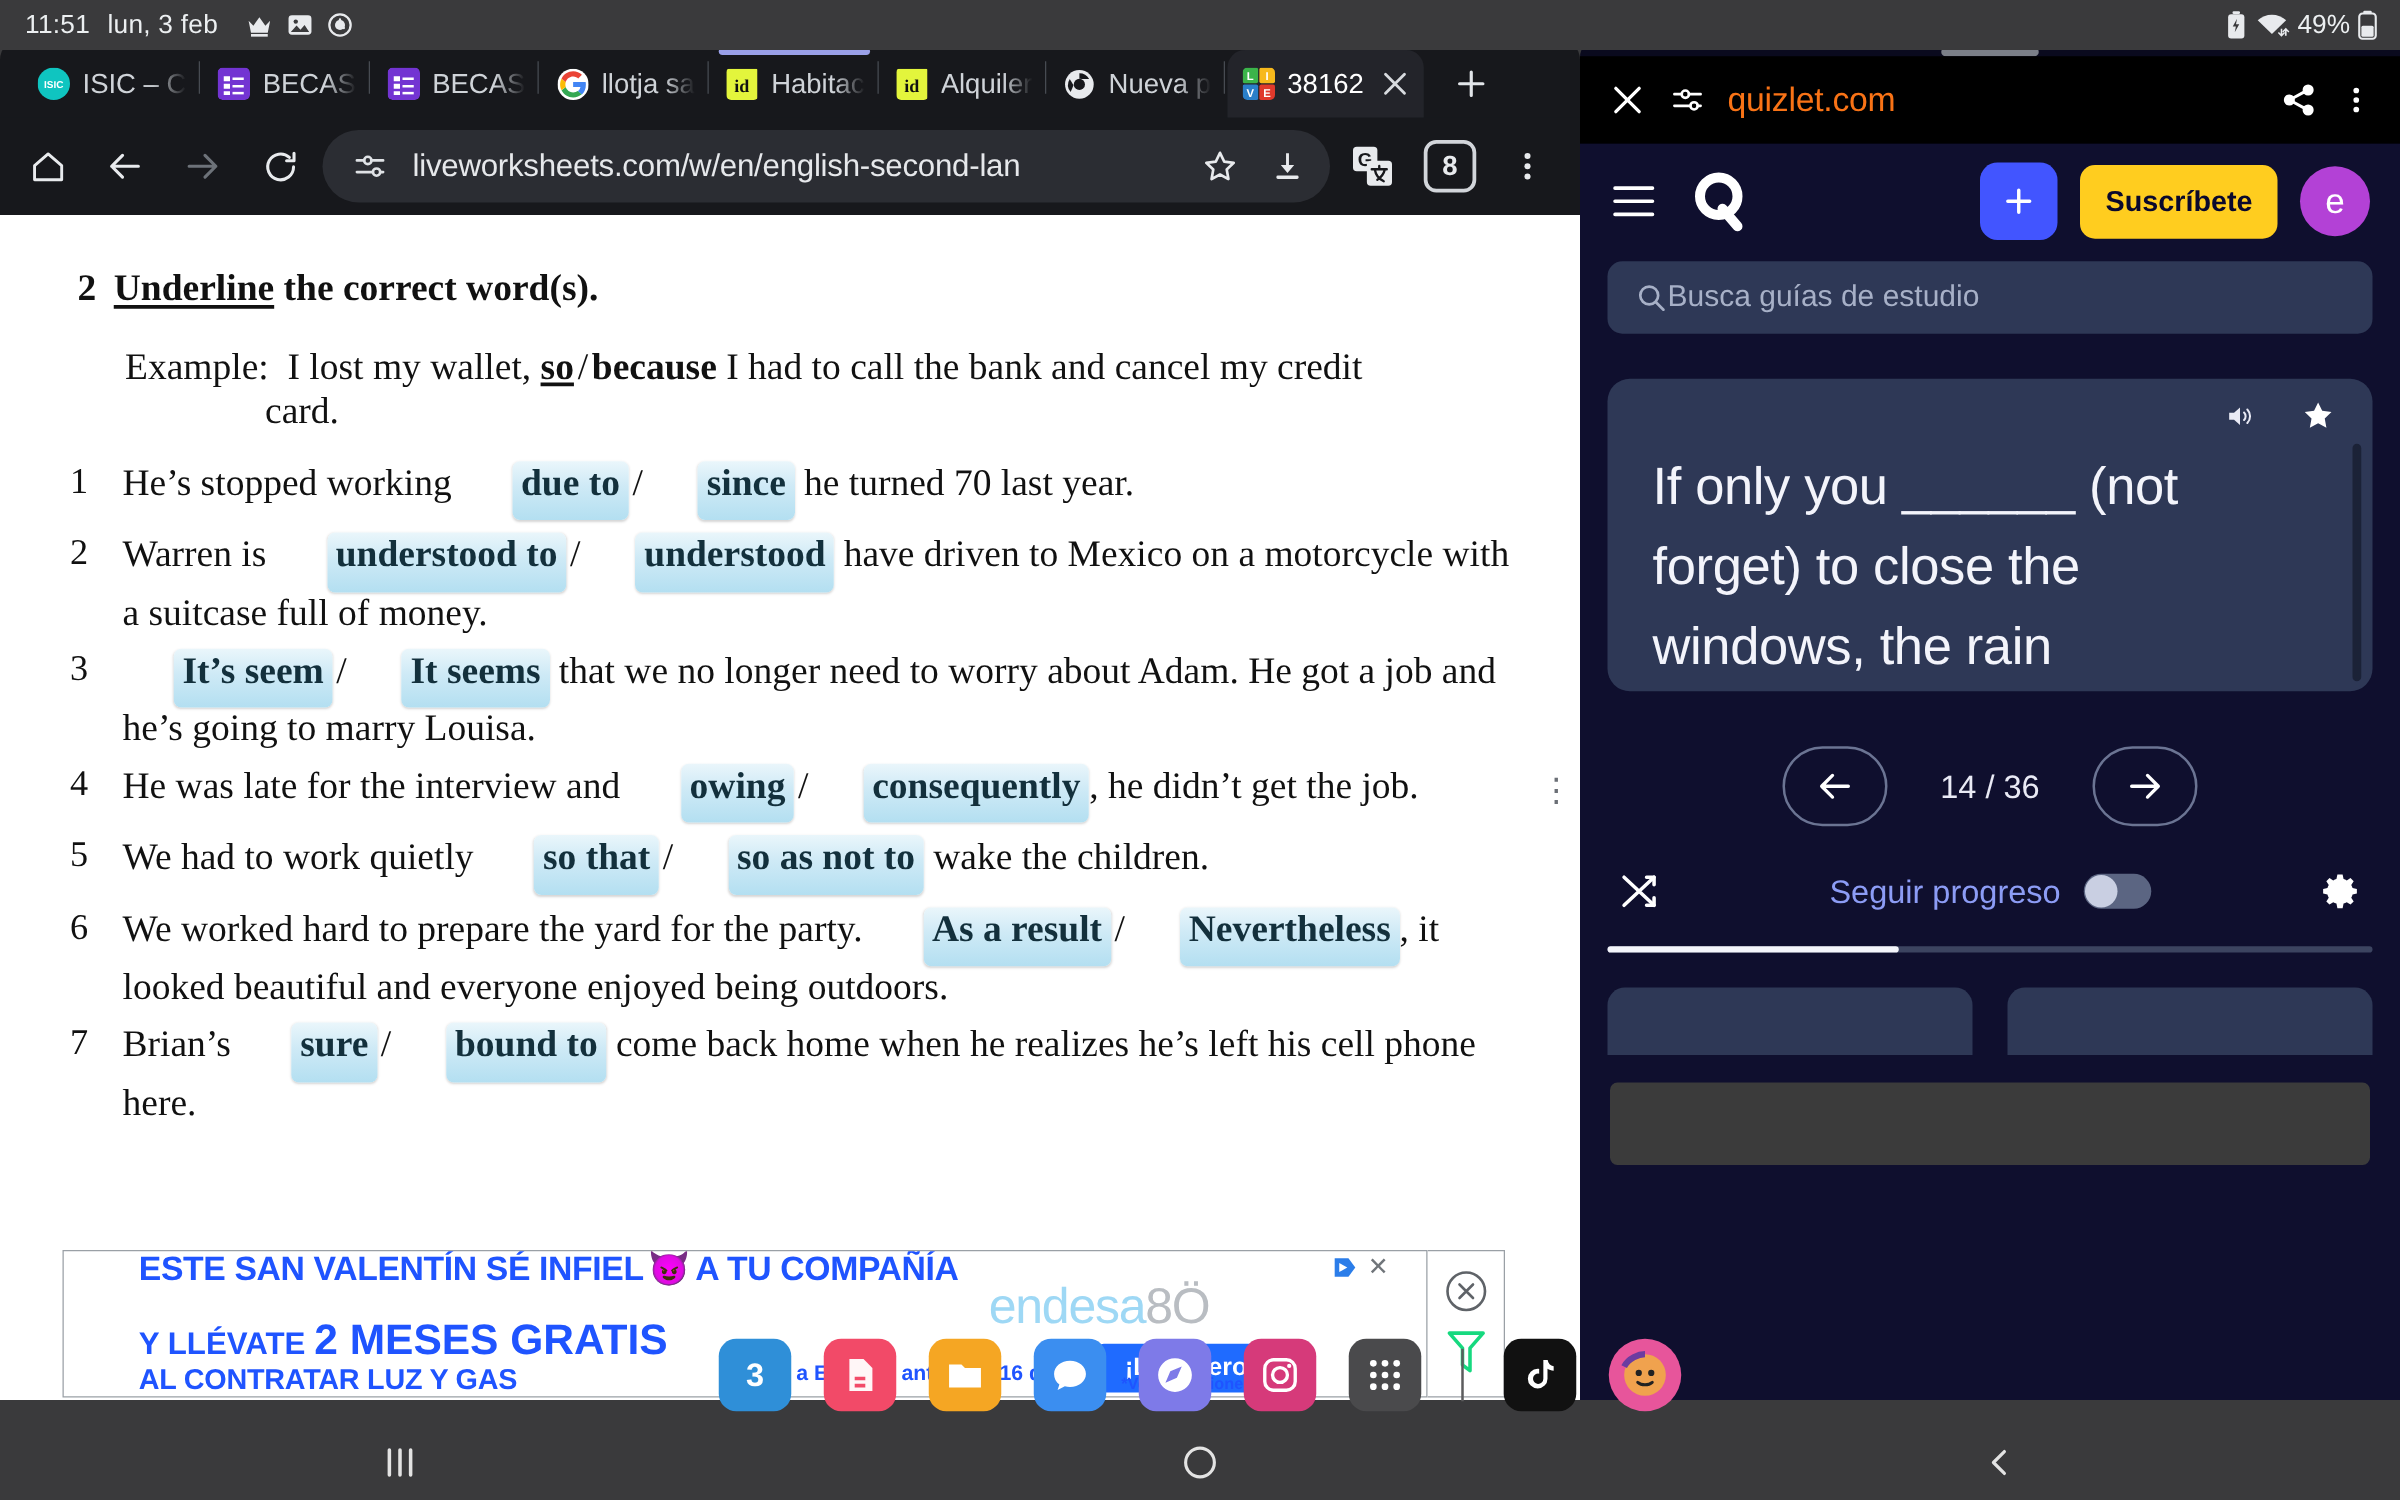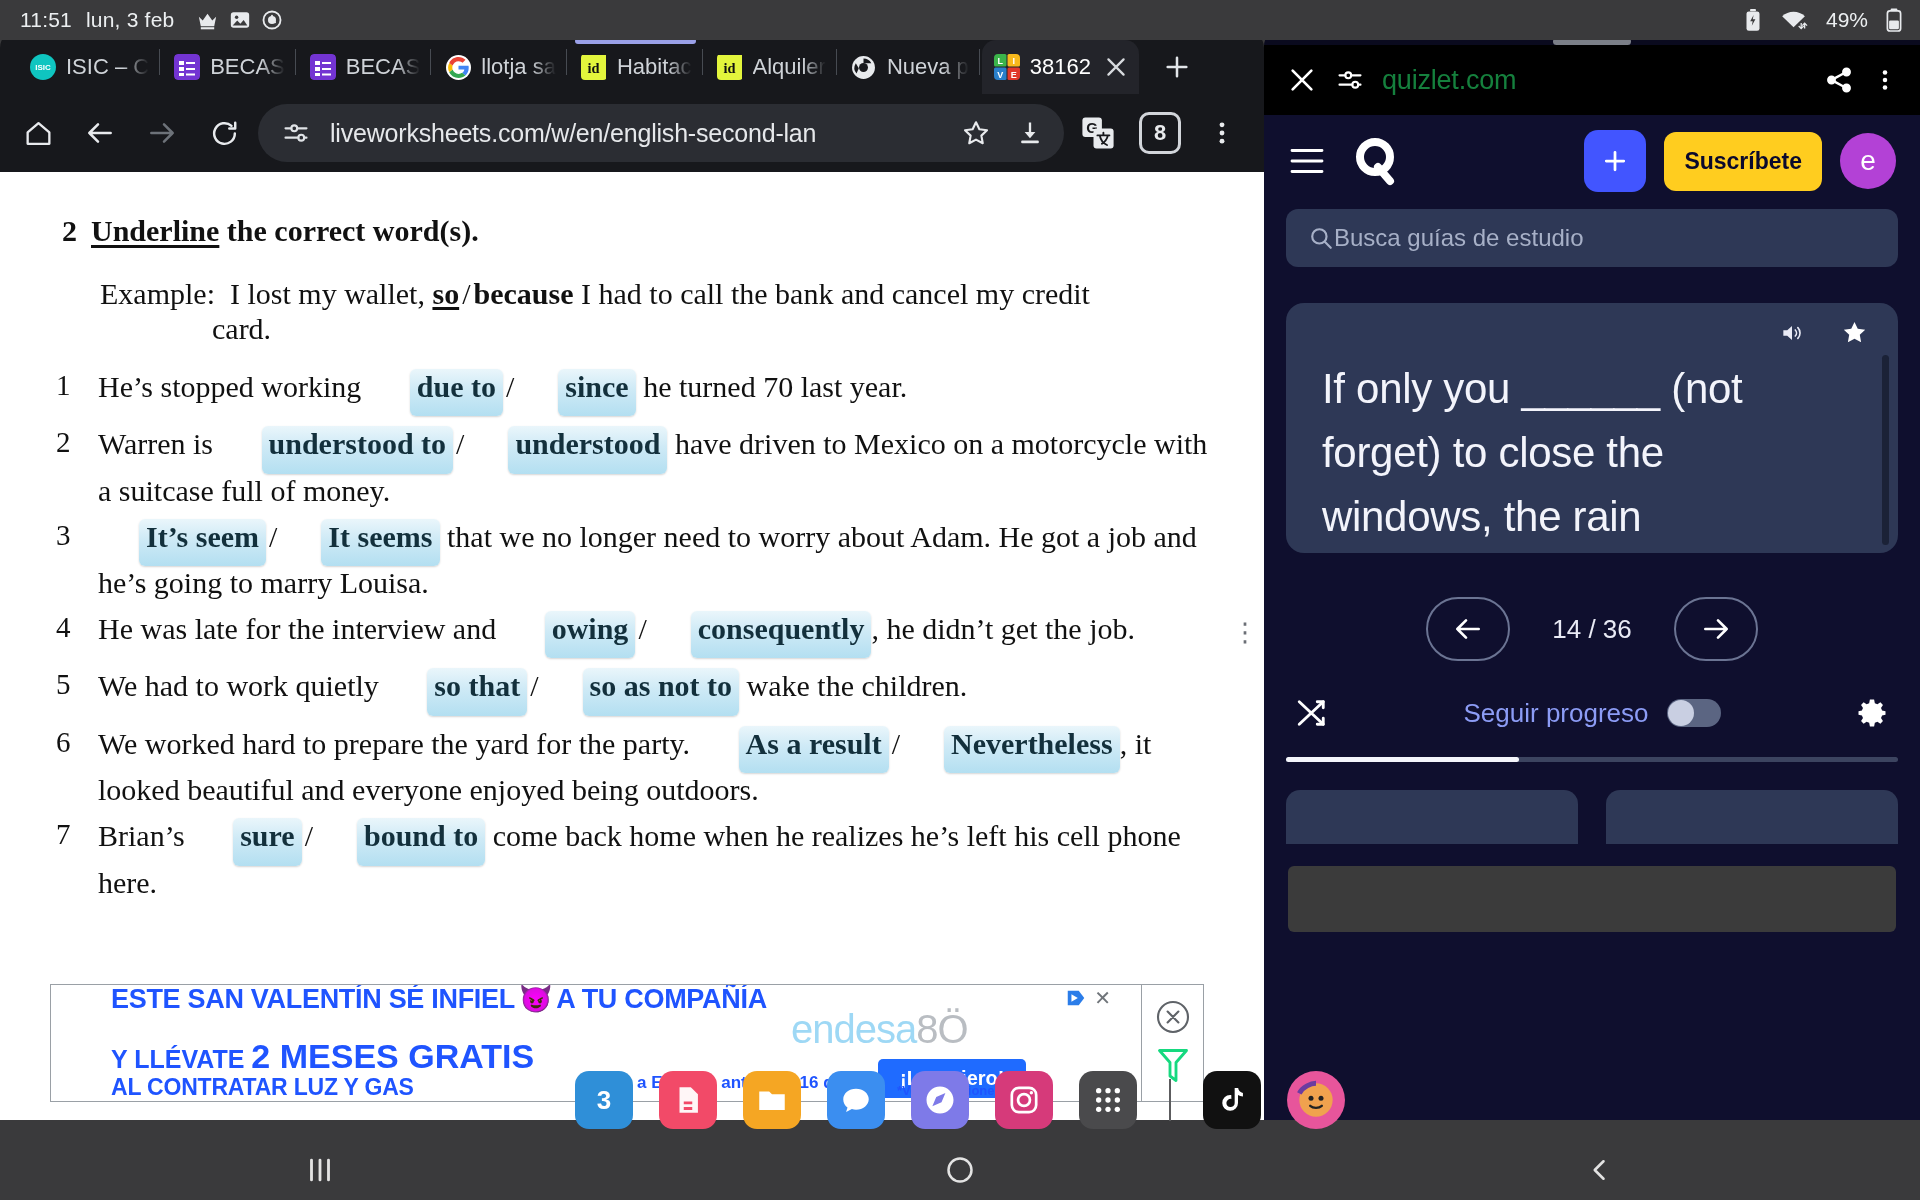--- a/index.html
+++ b/index.html
@@ -15,21 +15,21 @@
   
   .statusbar {
     position: absolute; left: 0; top: 0; width: 1920px; height: 40px;
     background: #3a3a3c; color: #eceff1;
     display: flex; align-items: center; z-index: 60;
   }
   .sb-left { display: flex; align-items: center; gap: 14px; padding-left: 20px; font-size: 21px; letter-spacing: .2px; }
   .sb-left .clock { font-size: 21px; }
   .sb-left .date { font-size: 21px; }
   .sb-icons { display: flex; align-items: center; gap: 10px; margin-left: 8px; }
-  .sb-right { margin-left: auto; display: flex; align-items: center; gap: 18px; padding-right: 18px; font-size: 21px; }
+  .sb-right { margin-left: auto; display: flex; align-items: center; gap: 6px; padding-right: 18px; font-size: 21px; }
   svg { display: block; }
 
   
   .chrome-window {
     position: absolute; left: 0; top: 30px; width: 1264px; height: 1090px;
     background: #17181c; border-radius: 18px 18px 0 0; overflow: hidden; z-index: 10;
   }
   .tabstrip { height: 64px; display: flex; align-items: flex-end; padding-left: 18px; position: relative; }
   .tab {
     display: flex; align-items: center; height: 54px; padding: 0 8px 0 12px;
@@ -80,21 +80,21 @@
   ol.qs li { position: relative; margin-bottom: 10px; padding-left: 6px;}
   ol.qs li .num { position: absolute; left: -36px; top: 0; font-size: 29px; }
   .opt {
     display: inline-block; font-weight: 700; padding: 2px 7px 14px 7px; border-radius: 6px;
     background: linear-gradient(180deg,#eaf6fb 0%, #cfeaf6 42%, #b3dff1 100%);
     box-shadow: 0 1px 2px rgba(0,0,0,.17); color: #13303c; line-height: 1.05; margin-left: 41px;
   }
   .slash { padding: 0 3px; }
 
   
-  .ad-wrap { position: absolute; left: 50px; right: 0; bottom: 16px; height: 120px; display: flex; }
+  .ad-wrap { position: absolute; left: 50px; right: 0; bottom: 0; height: 120px; display: flex; }
   .ad {
     width: 1092px; height: 118px; background: #fff; border: 1px solid #9aa0a6;
     position: relative; display: flex; align-items: center; overflow: hidden;
   }
   .ad-text { padding-left: 60px; color: #1f54ff; font-weight: 800; line-height: 1.02; }
   .ad-l1 { font-size: 27px; letter-spacing: -.3px; display: flex; align-items: center; gap: 4px;}
   .ad-l2 { font-size: 25px; margin-top: 5px; display: flex; align-items: baseline; gap: 7px;}
   .ad-l2 .big { font-size: 34px; margin-top: 20px; }
   .ad-l3 { font-size: 23px; margin-top: 3px; letter-spacing: -.2px;}
   .ad-legal { position: absolute; left: 536px; bottom: 8px; color: #1f54ff; font-size: 17px; font-weight: 700; }
@@ -111,21 +111,21 @@
   }
   .pg-dots { position: absolute; right: 6px; top: 452px; color: #6b6f76; font-size: 26px; line-height: .62; z-index: 3;}
 
   
   .cct {
     position: absolute; right: 0; top: 30px; width: 656px; height: 1090px;
     background: #0a0a1e; border-radius: 16px 0 0 0; overflow: hidden; z-index: 30;
   }
   .cct-handle { width: 78px; height: 7px; background: #7b7f88; border-radius: 4px; margin: 8px auto 0; }
   .cct-bar { height: 70px; background: #000; display: flex; align-items: center; padding: 0 22px; gap: 18px; }
-  .cct-bar .title { color: #15803d; font-size: 27px; flex: 1; letter-spacing: -.2px;}
+  .cct-bar .title { color: #f97316; font-size: 27px; flex: 1; letter-spacing: -.2px;}
   .cct-body { height: 1013px; background: #0f0f2e; position: relative; }
 
   .qz-nav { height: 92px; display: flex; align-items: center; padding: 0 24px; gap: 18px; }
   .qz-logo { margin-left: 6px; }
   .qz-plus { width: 62px; height: 62px; background: #4255ff; border-radius: 14px; display: flex; align-items: center; justify-content: center; margin-left: auto;}
   .qz-sub { background: #ffcd1f; color: #0a092d; font-weight: 700; font-size: 23px; border-radius: 12px; padding: 16px 20px; }
   .qz-avatar { width: 56px; height: 56px; border-radius: 50%; background: #b341d6; color: #fff; display: flex; align-items: center; justify-content: center; font-size: 28px; }
   .qz-search {
     margin: 2px 22px 0; height: 58px; background: #2e3856; border-radius: 12px;
     display: flex; align-items: center; gap: 0; padding: 0 22px;

